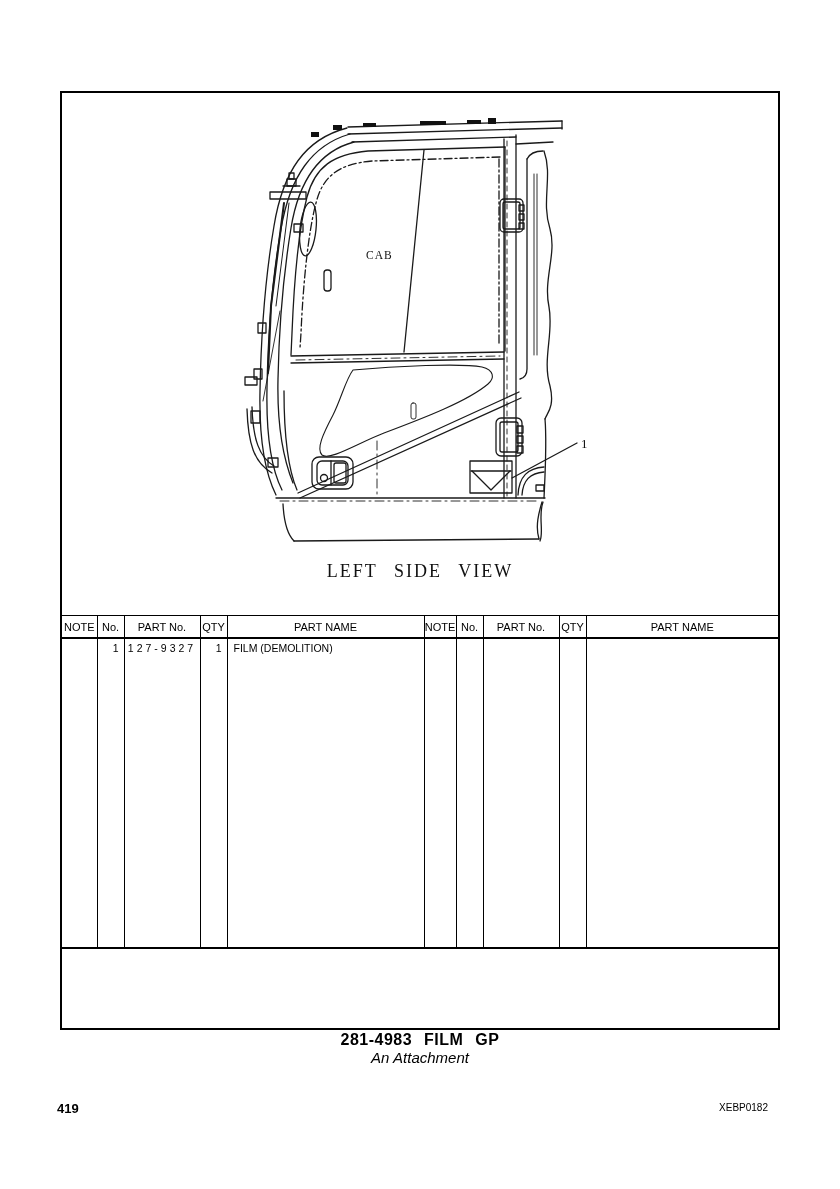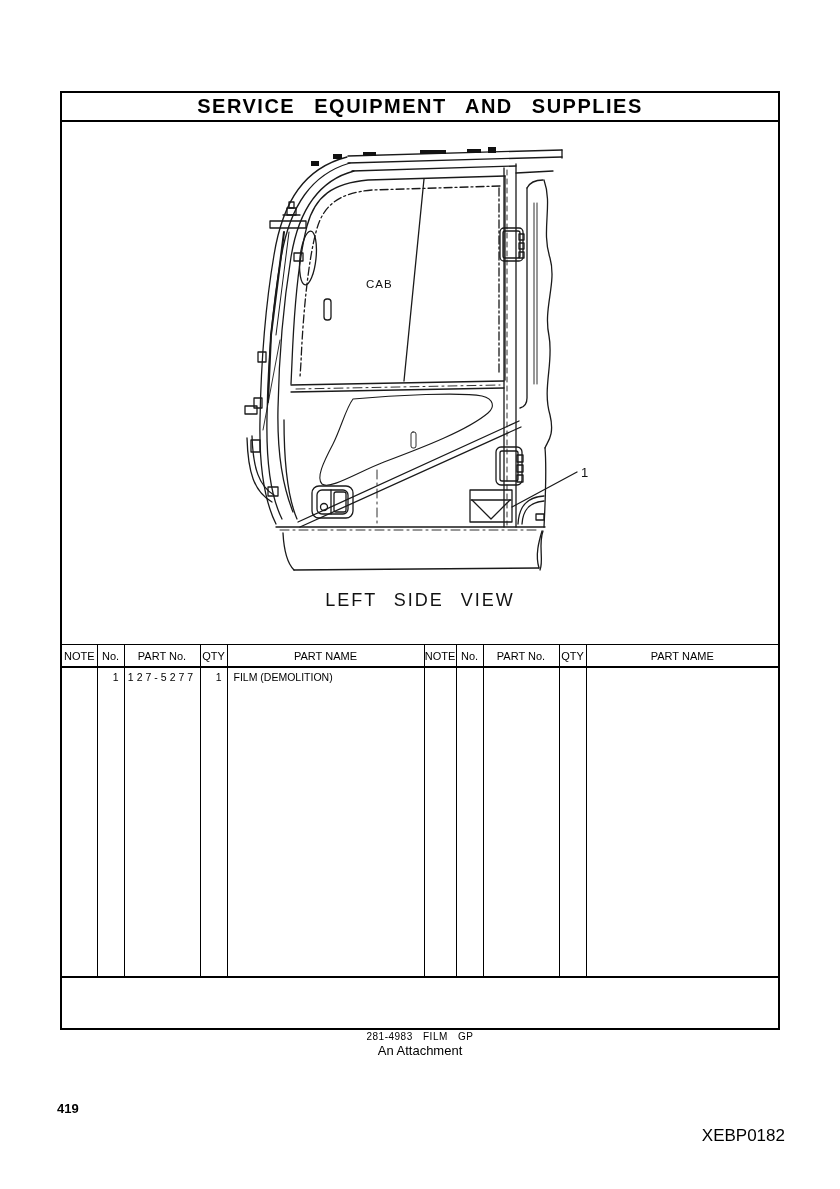--- a/index.html
+++ b/index.html
@@ -16,21 +16,21 @@
     box-sizing:content-box;
   }
   .title-bar {
     height:27px; line-height:27px;
     border-bottom:2px solid #000;
     text-align:center;
     font-weight:bold; font-size:20px;
     letter-spacing:1.5px; word-spacing:12px;
     white-space:nowrap;
   }
-  .drawing-area { height:522px; position:relative; }
+  .drawing-area { height:522px; position:relative;font-family:Liberation Serif, serif; }
   .drawing-area svg { display:block; }
 
   table.parts-table {
     width:100%; border-collapse:collapse; table-layout:fixed;
   }
   .parts-table th {
     border:1px solid #000; border-top:1px solid #000;
     border-bottom:2px solid #000;
     font-weight:normal; font-size:11px;
     height:21px; padding:0; text-align:center;
@@ -55,32 +55,31 @@
   .code-strip .inner {
     position:absolute; right:10px; bottom:7px;
     font-size:12.5px; letter-spacing:2px; white-space:nowrap;
   }
   .code-strip .rev { margin-left:18px; }
 
   .footer-title {
     position:absolute; top:1032px; left:60px; width:720px;
     text-align:center; line-height:1.05;
   }
-  .part-group { font-size:10px; font-weight:normal; letter-spacing:0.5px; word-spacing:7px; }
-  .subtitle   { font-size:13px; margin-top:1px; }
+  .part-group { font-size:16px; font-weight:bold; letter-spacing:0.5px; word-spacing:7px; }
+  .subtitle   { font-size:15px; margin-top:1px;font-style:italic; }
 
   .page-number { position:absolute; left:57px;  top:1101px; font-size:13px; font-weight:bold; }
-  .pub-code    { position:absolute; right:55px; top:1102px; font-size:17px;margin-top:24px; }
+  .pub-code    { position:absolute; right:72px; top:1102px; font-size:10px; }
 </style>
 </head>
 <body>
 
 <div class="main-box">
 
-  <div class="title-bar">SERVICE EQUIPMENT AND SUPPLIES</div>
 
   <div class="drawing-area">
     <svg width="716" height="522" viewBox="62 122 716 522">
       <g fill="none" stroke="#1a1a1a" stroke-width="1.3" stroke-linejoin="round" stroke-linecap="round">
 
         <path d="M348,156 L562,150"></path>
         <path d="M348,163 L562,157"></path>
         <path d="M352,171 L516,166"></path>
         <path d="M516,173 L553,171"></path>
         <path d="M562,150 L562,158"></path>
@@ -213,21 +212,21 @@
         <th>No.</th>
         <th>PART No.</th>
         <th>QTY</th>
         <th>PART NAME</th>
       </tr>
     </thead>
     <tbody>
       <tr class="data-row">
         <td class="c-note"></td>
         <td class="c-no">1</td>
-        <td class="c-part">127-5277</td>
+        <td class="c-part">127-9327</td>
         <td class="c-qty">1</td>
         <td class="c-name">FILM (DEMOLITION)</td>
         <td class="c-note"></td>
         <td class="c-no"></td>
         <td class="c-part"></td>
         <td class="c-qty"></td>
         <td class="c-name"></td>
       </tr>
       <tr class="filler-row">
         <td></td>

